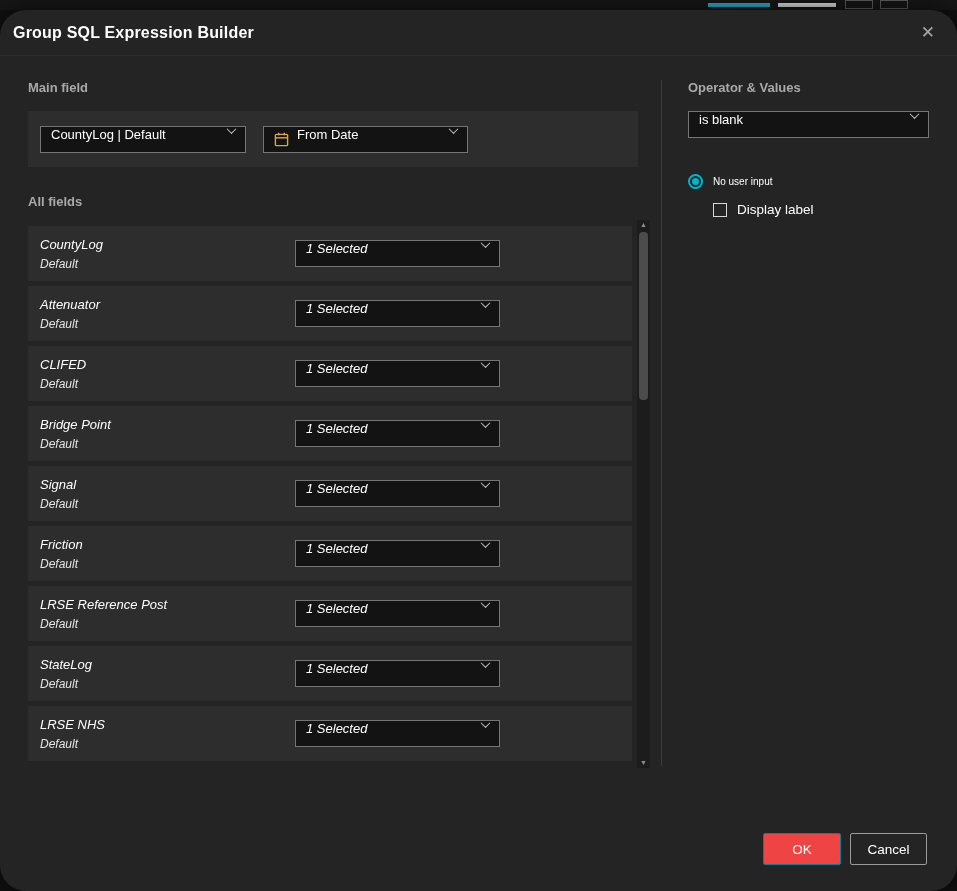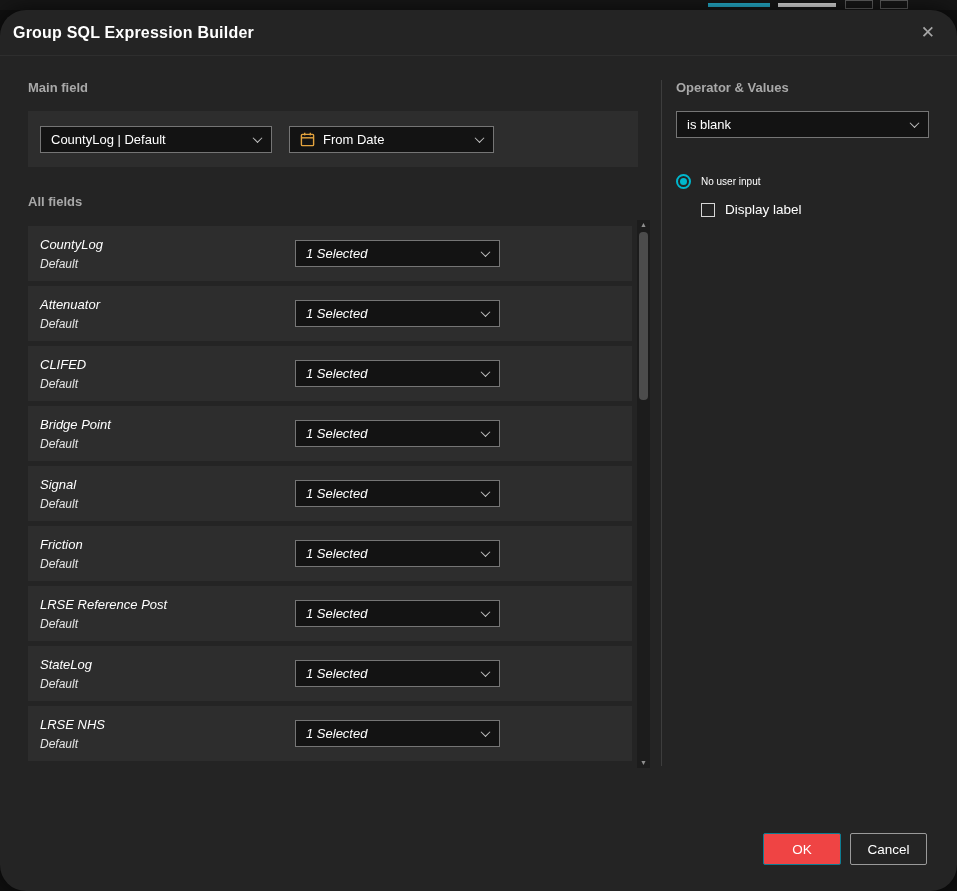--- a/index.html
+++ b/index.html
@@ -25,35 +25,35 @@
   .dialog-title { font-size:16px; font-weight:bold; color:#ffffff; letter-spacing:.2px; }
   .close-btn { margin-left:auto; background:none; border:none; color:#a6a6a6; font-size:17px;
                cursor:pointer; padding:4px 8px; font-family:inherit; }
 
   .dialog-body { padding:0 28px; }
   .h-add-fields { margin:28px 0 0; font-size:15px; font-weight:bold; color:#ffffff; }
 
   .columns { display:flex; margin-top:24px; }
   .col-left { width:622px; }
   .v-divider { width:1px; background:#3d3d3d; margin-left:11px; }
-  .col-right { flex:1; margin-left:14px; }
+  .col-right { flex:1; margin-left:26px; }
 
   .section-label { font-size:13px; font-weight:bold; color:#a9a9a9; }
 
   
   .main-panel { margin-top:16px; height:56px; width:610px; background:#2d2d2d;
                 display:flex; align-items:center; padding-left:12px; gap:17px; }
 
   
-  .dd { height:27px; background:#131313; border:1px solid #757575; display:flex; align-items:center;
+  .dd { height:27px; background:#131313; border:1px solid #757575; display:flex; 
         padding:0 10px; gap:8px; color:#ffffff; font-size:13px; cursor:pointer; white-space:nowrap; }
   .dd .chev { margin-left:auto; width:7px; height:7px; flex:none;
               border-right:1.6px solid #c0c0c0; border-bottom:1.6px solid #c0c0c0;
               transform:rotate(45deg) translate(-1px,-1px); }
-  .dd-source { width:232px;gap:38px; }
+  .dd-source { width:206px;gap:38px; }
   .dd-field  { width:205px; }
   .cal-icon { flex:none; display:flex; align-items:center; }
 
   
   .all-fields-label { margin-top:27px; }
   .fields-list { position:relative; margin-top:17px; width:622px; }
   .field-row { width:604px; height:55px; background:#2d2d2d; margin-bottom:5px;
                display:flex; align-items:center; padding-left:12px;font-style:italic; }
   .field-names { flex:0 0 255px; }
   .field-name { font-size:13px; color:#ffffff; }

